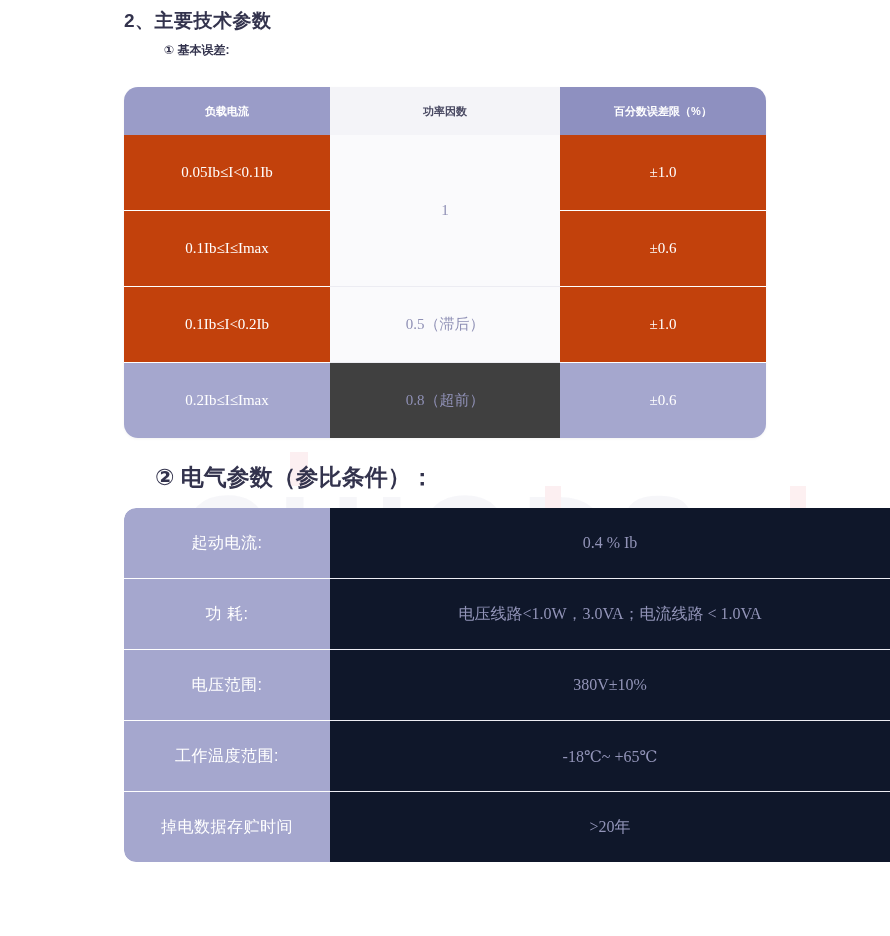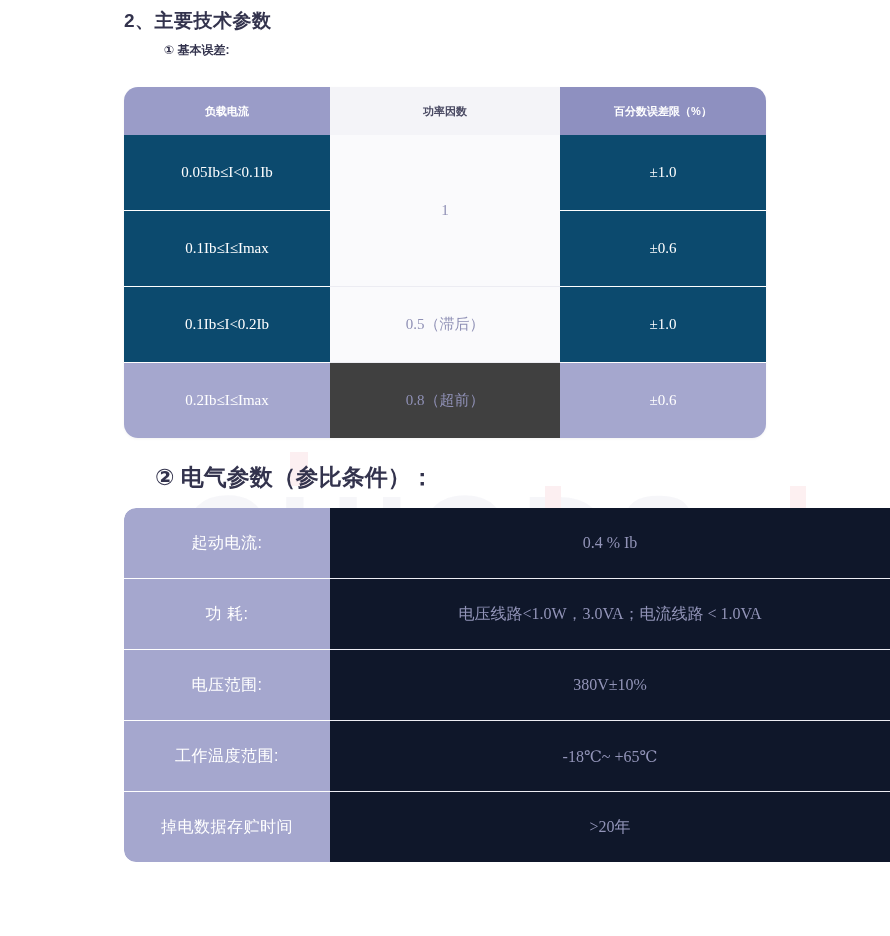--- a/index.html
+++ b/index.html
@@ -129,21 +129,21 @@
     background: #8e90c0;
     color: #ffffff;
   }
 
   .t1 tbody td {
     height: 73px;
     font-size: 15px;
     font-family: "Liberation Serif", "DejaVu Serif", serif;
   }
   .cell-purple {
-    background: #0c4a6e;
+    background: #c2410c;
     color: #ffffff;
     border-bottom: 1px solid #ffffff !important;
   }
   .cell-purple-b {
     background: #a5a7ce;
     color: #ffffff;
   }
   .cell-white {
     background: #fafafc;
     color: #8f90b5;

